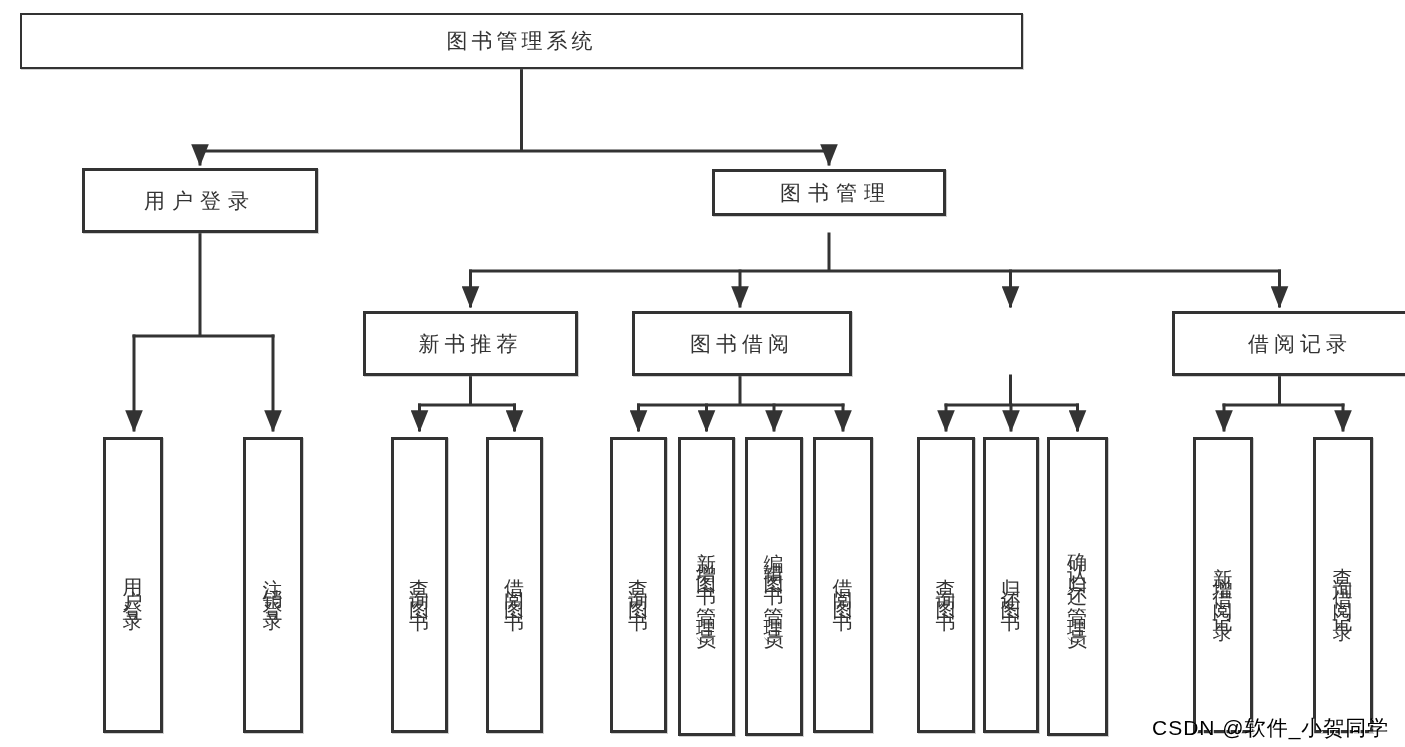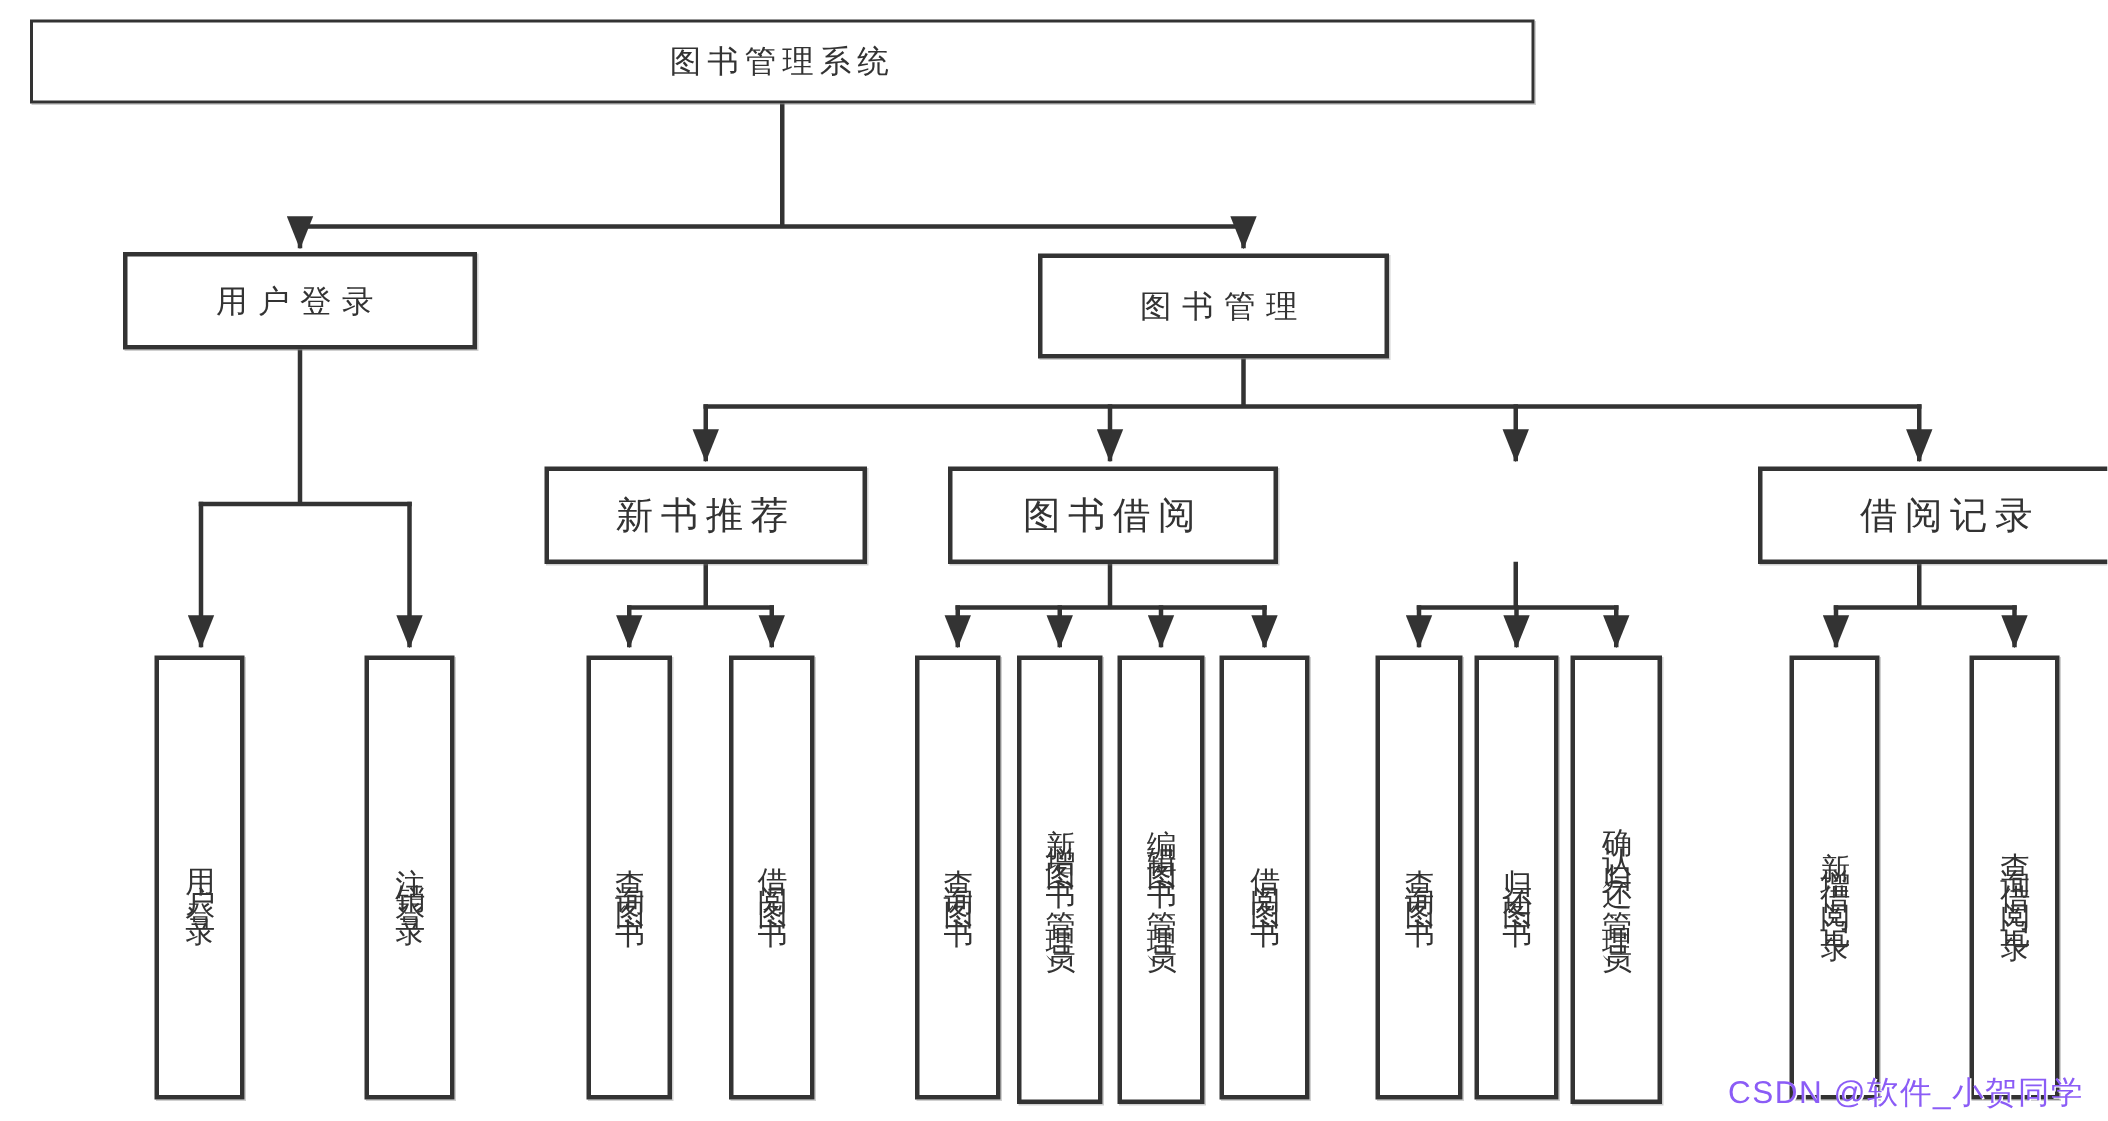--- a/index.html
+++ b/index.html
@@ -33,42 +33,42 @@
   .box-root {
     border-width: 2px;
     font-size: 21px;
     letter-spacing: 4px;
   }
   .box-branch {
     font-size: 21px;
     letter-spacing: 7px;
   }
   .box-branch3 {
-    font-size: 25px;
+    font-size: 21px;
     letter-spacing: 5px;
   }
   .box-leaf {
     font-size: 20px;
   }
   .box-leaf .vtext {
     writing-mode: vertical-rl;
     text-orientation: mixed;
     letter-spacing: 11px;
     line-height: 1.1;
     white-space: nowrap;
   }
   .label { pointer-events: none; }
   #watermark {
     position: absolute;
     left: 1152px;
     top: 714px;
     z-index: 3;
     font-size: 21px;
     letter-spacing: 1px;
-    color: #8b5cf6;
+    color: #000000;
     text-shadow: 1px 1px 0 #ffffff;
     white-space: nowrap;
   }
 </style>
 </head>
 <body>
 
 <div id="stage">
 
   <svg id="connectors" viewBox="0 0 1405 747" xmlns="http://www.w3.org/2000/svg">
@@ -114,21 +114,21 @@
     </g>
   </svg>
 
   <div class="box box-root" style="left:20px; top:13px; width:1003px; height:56px;">
     <span class="label">图书管理系统</span>
   </div>
 
   <div class="box box-branch" style="left:82px; top:168px; width:236px; height:65px;">
     <span class="label">用户登录</span>
   </div>
-  <div class="box box-branch" style="left:692px; top:169px; width:234px; height:70px;padding-left:14px;">
+  <div class="box box-branch" style="left:712px; top:169px; width:234px; height:47px;padding-left:14px;">
     <span class="label">图书管理</span>
   </div>
 
   <div class="box box-branch3" style="left:363px; top:311px; width:215px; height:65px;">
     <span class="label">新书推荐</span>
   </div>
   <div class="box box-branch3" style="left:632px; top:311px; width:220px; height:65px;">
     <span class="label">图书借阅</span>
   </div>
   <div class="box box-branch3" style="left:1172px; top:311px; width:256px; height:65px;">

